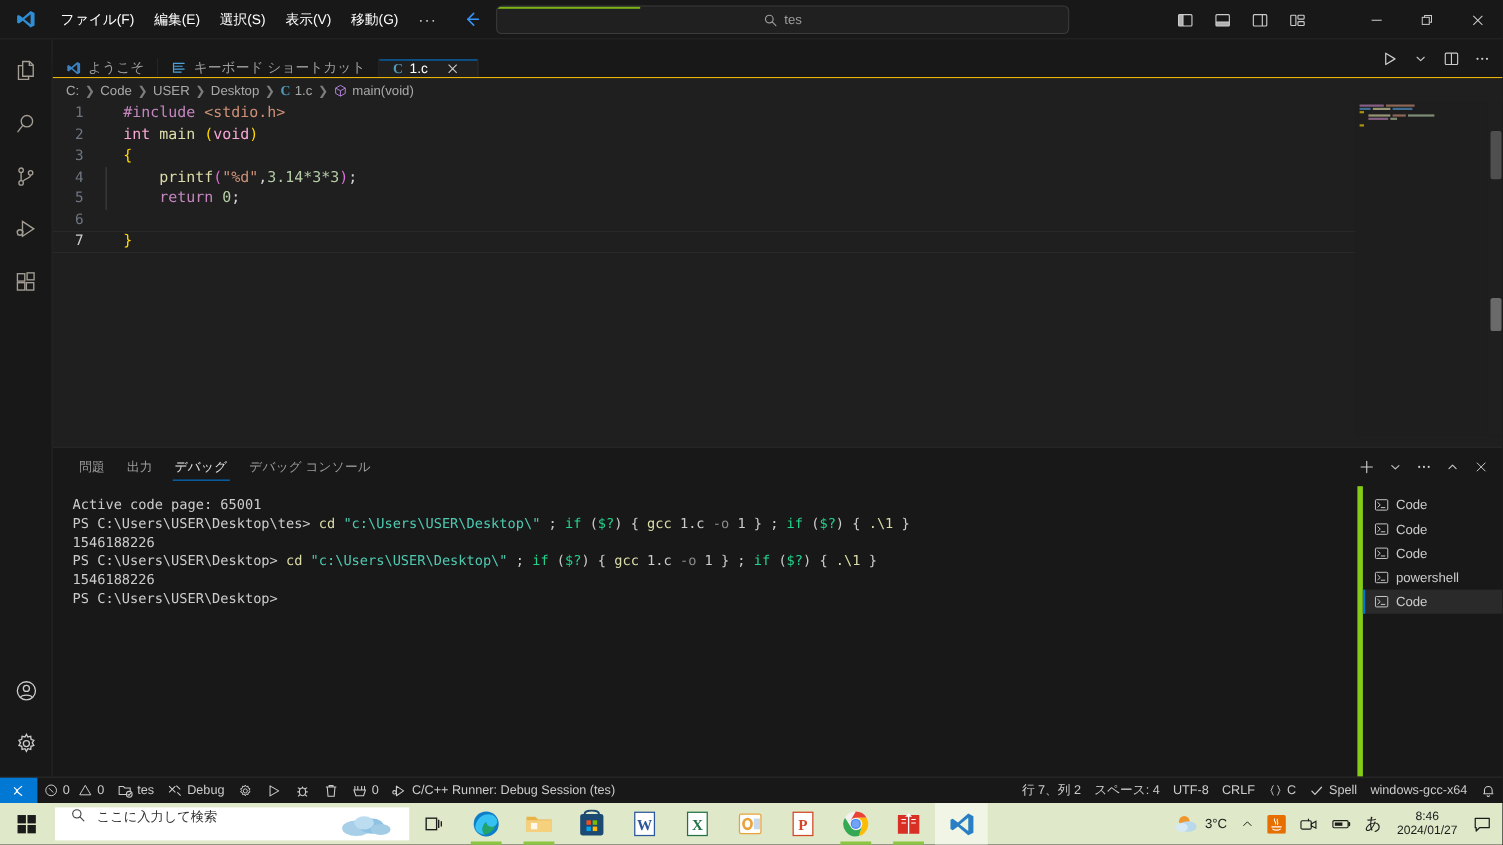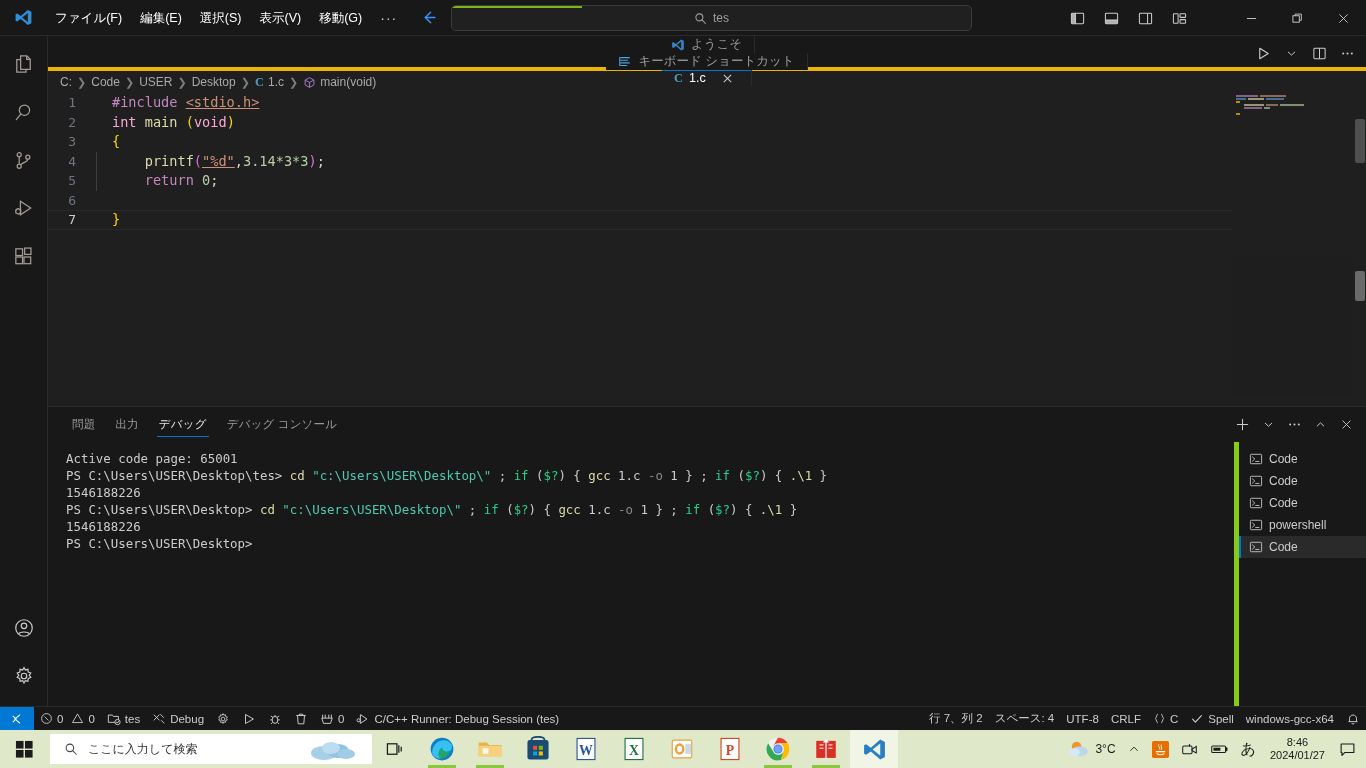--- a/index.html
+++ b/index.html
@@ -63,22 +63,22 @@
   .ab-bottom { margin-top: auto; padding-bottom: 6px; display: flex; flex-direction: column; }
   .ab-item {
     width: 48px; height: 48px; display: flex; align-items: center; justify-content: center;
     cursor: pointer; position: relative;
   }
 
   
   .editor-region { position: absolute; left: 48px; top: 36px; width: 1318px; height: 670px; background: #1f1f1f; }
 
   .tabs-row {
-    height: 35px; background: #181818; display: flex; align-items: center;
-    border-bottom: 4px solid #eab308; position: relative; flex-direction: column;
+    height: 35px; background: #181818; display: flex; align-items: flex-end;
+    border-bottom: 1px solid #eab308; position: relative;
   }
   .tab {
     display: flex; align-items: center; gap: 6px;
     padding: 0 12px; font-size: 12.5px; color: #9d9d9d;
     background: #181818; border-right: 1px solid #2b2b2b; cursor: pointer;
     min-width: 90px; position: relative;
   }
   .tab.active {
     background: #1f1f1f; color: #ffffff;
   }
@@ -110,21 +110,21 @@
   .ln {
     width: 48px; text-align: right; padding-right: 20px;
     color: #6e7681; font-size: 13px; flex-shrink: 0;
   }
   .ln.cur { color: #cccccc; }
   .ctext { white-space: pre; color: #cccccc; padding-left: 16px; }
   .guide { border-left: 1px solid #404040; padding-left: 15px; }
 
   
   .t-pre { color: #c586c0; }        
-  .t-str { color: #ce9178; text-decoration: underline; }        
+  .t-str { color: #ce9178; }        
   .t-kw  { color: #f9a8d4; }        
   .t-fn  { color: #dcdcaa; }
   .t-par { color: #ffd700; }        
   .t-par2{ color: #da70d6; }
   .t-num { color: #b5cea8; }
   .t-op  { color: #d4d4d4; }
   .t-brace { color: #ffd700; }
 
   .minimap {
     position: absolute; right: 14px; top: 0; width: 120px; height: 303px;
@@ -207,21 +207,21 @@
   .sb-right { margin-left: auto; display: flex; align-items: center; }
 
   
   .taskbar {
     position: absolute; left: 0; top: 730px; width: 1366px; height: 38px;
     background: #dfe8c8; display: flex; align-items: center;
   }
   .start-btn { width: 48px; height: 38px; display: flex; align-items: center; justify-content: center; cursor: pointer; }
   .tb-search {
     width: 322px; height: 30px; background: #ffffff; margin-left: 2px;
-    display: flex; align-items: center; gap: 10px; padding-left: 14px;
+    display: flex; align-items: flex-start; gap: 10px; padding-left: 14px;
     position: relative; overflow: hidden; cursor: text;
   }
   .tb-search-text { font-size: 12px; color: #333; }
   .tb-cloud { position: absolute; right: 8px; top: 4px; }
   .tb-taskview { width: 46px; height: 38px; display: flex; align-items: center; justify-content: center; cursor: pointer; }
   .tb-apps { display: flex; align-items: center; }
   .tb-app {
     width: 48px; height: 38px; display: flex; align-items: center; justify-content: center;
     position: relative; cursor: pointer;
   }

